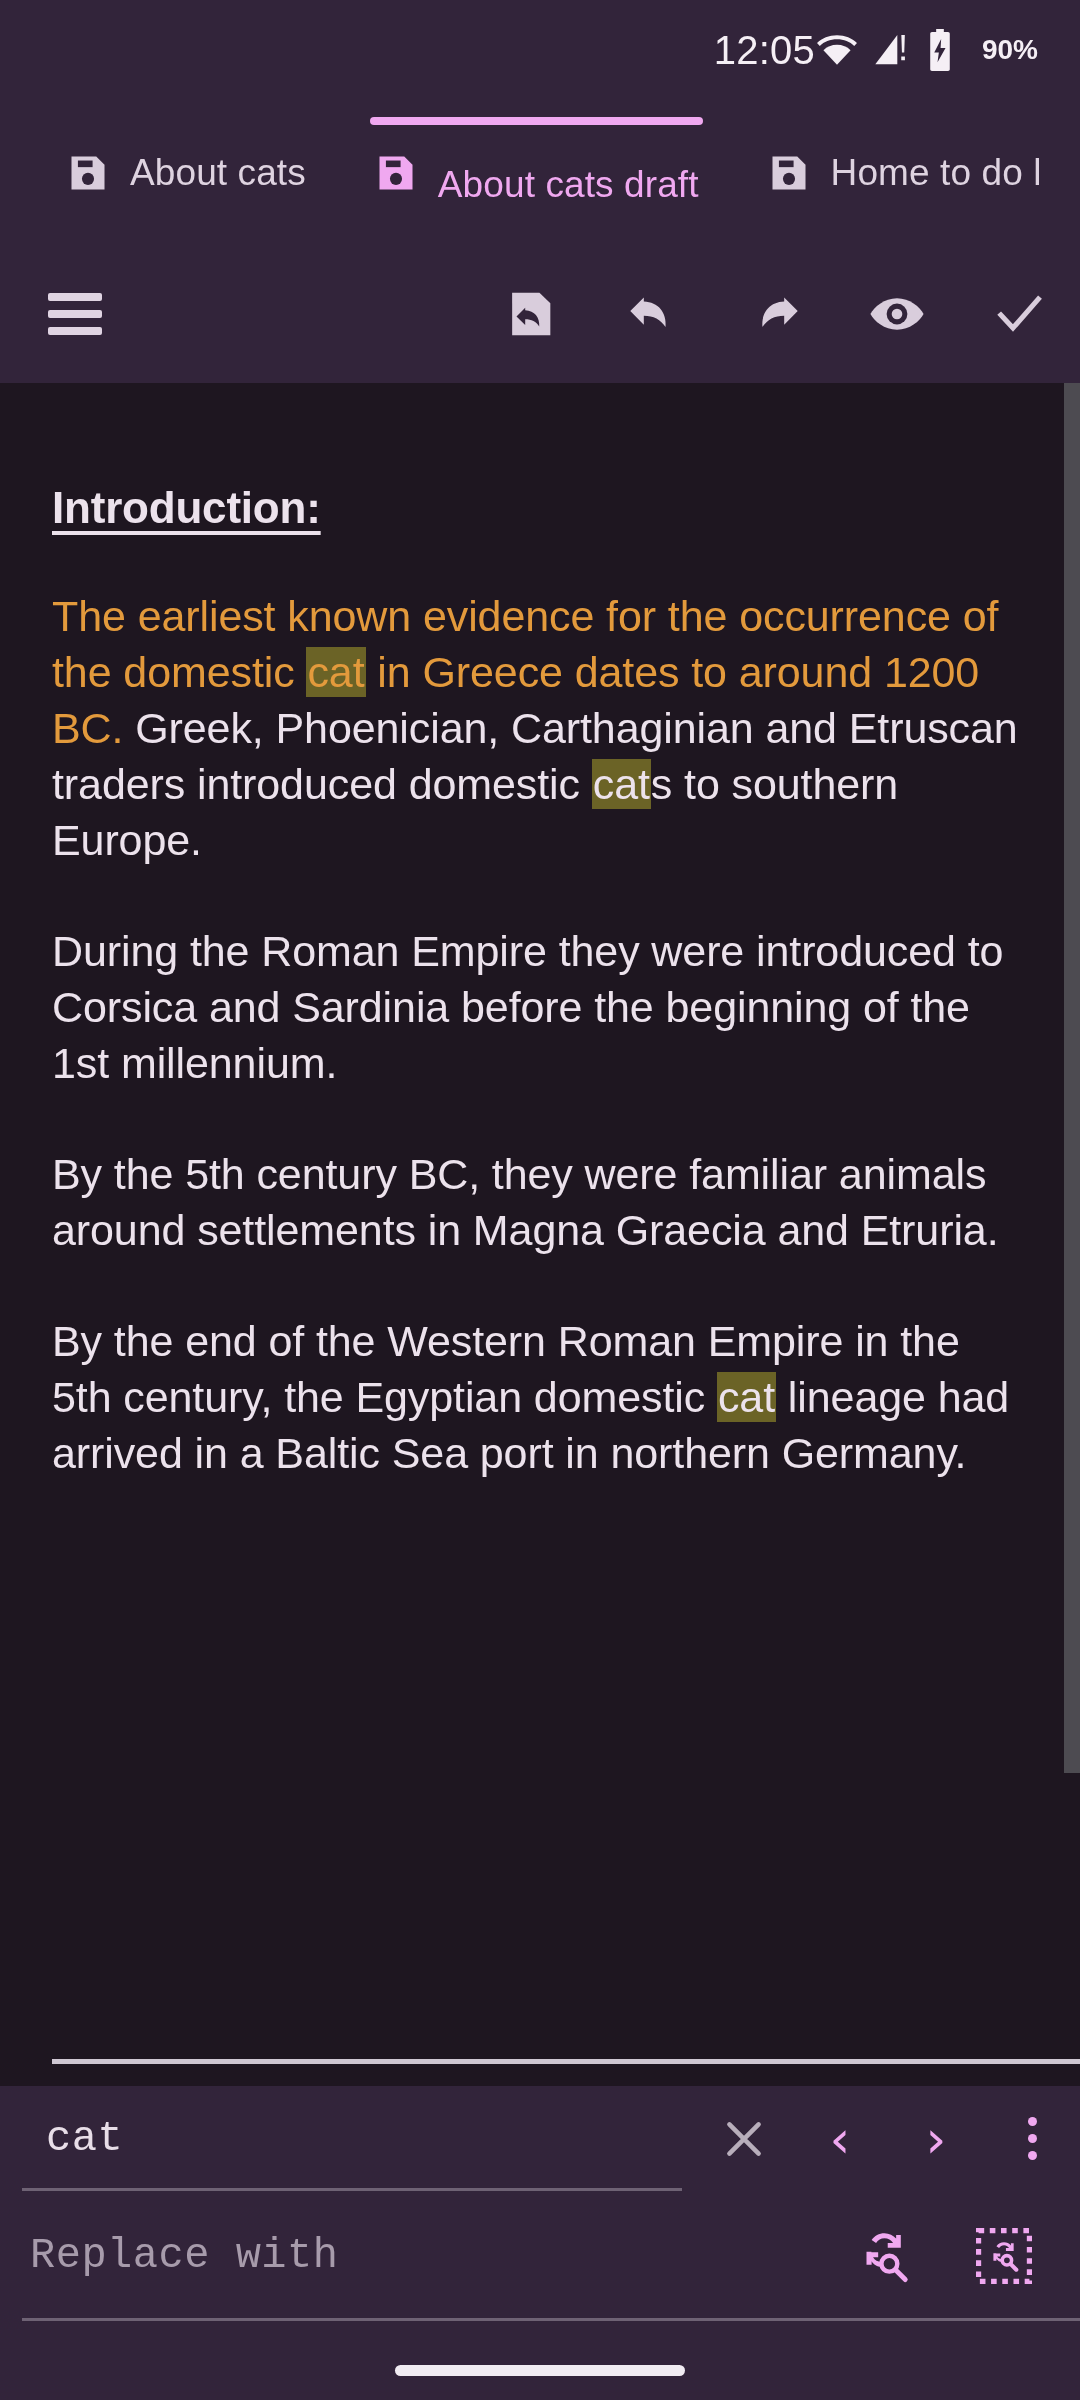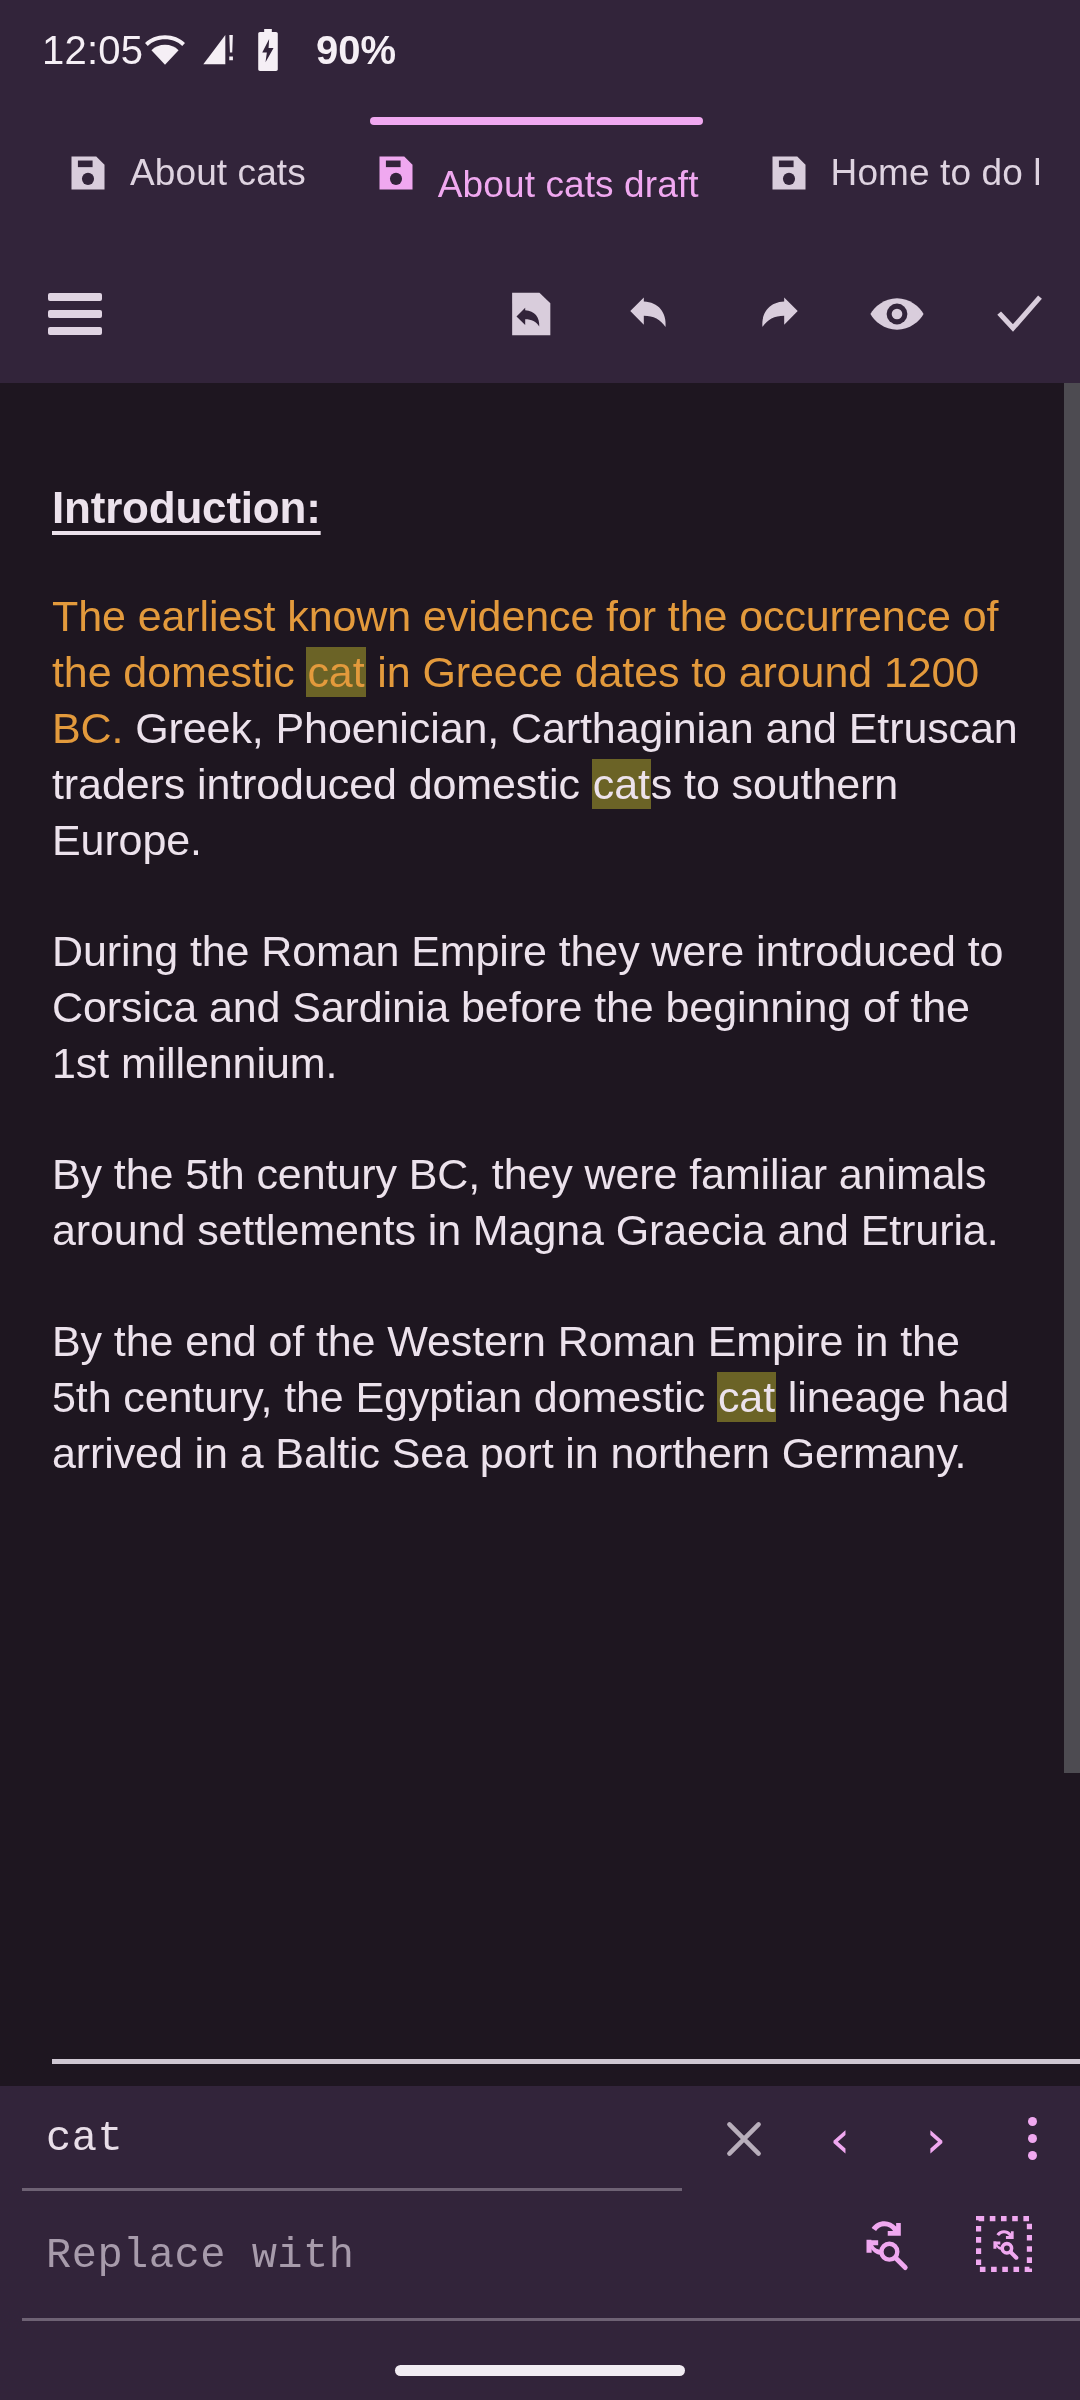--- a/index.html
+++ b/index.html
@@ -15,39 +15,39 @@
     background: #1e1620;
     position: relative;
   }
 
   
   .statusbar {
     height: 100px;
     background: #32243a;
     display: flex;
     align-items: center;
-    justify-content: flex-start;
+    justify-content: flex-end;
     padding: 0 42px 0 42px;
   }
   .status-clock {
     color: #f5eff5;
     font-size: 40px;
     letter-spacing: 0.2px;
   }
   .status-right {
     display: flex;
     align-items: center;
     gap: 13px;
   }
   .status-right svg { display: block; }
   .battery-pct {
     color: #f5eff5;
-    font-size: 40px;
+    font-size: 28px;
     font-weight: bold;
-    margin-left: 20px;
+    margin-left: 14px;
   }
 
   
   .tabbar {
     height: 145px;
     background: #32243a;
     display: flex;
     align-items: flex-end;
     position: relative;
     overflow: hidden;
@@ -234,22 +234,23 @@
     width: 9px;
     height: 9px;
     border-radius: 50%;
     background: #f0a8f0;
     display: block;
   }
 
   .replace-row {
     height: 130px;
     display: flex;
-    position: relative;
-    padding-left: 46px;
+    align-items: center;
+    position: relative;
+    padding-left: 30px;
   }
   .replace-row .find-input { font-size: 42px; }
 
   .home-indicator {
     position: absolute;
     bottom: 24px;
     left: 50%;
     transform: translateX(-50%);
     width: 290px;
     height: 11px;

